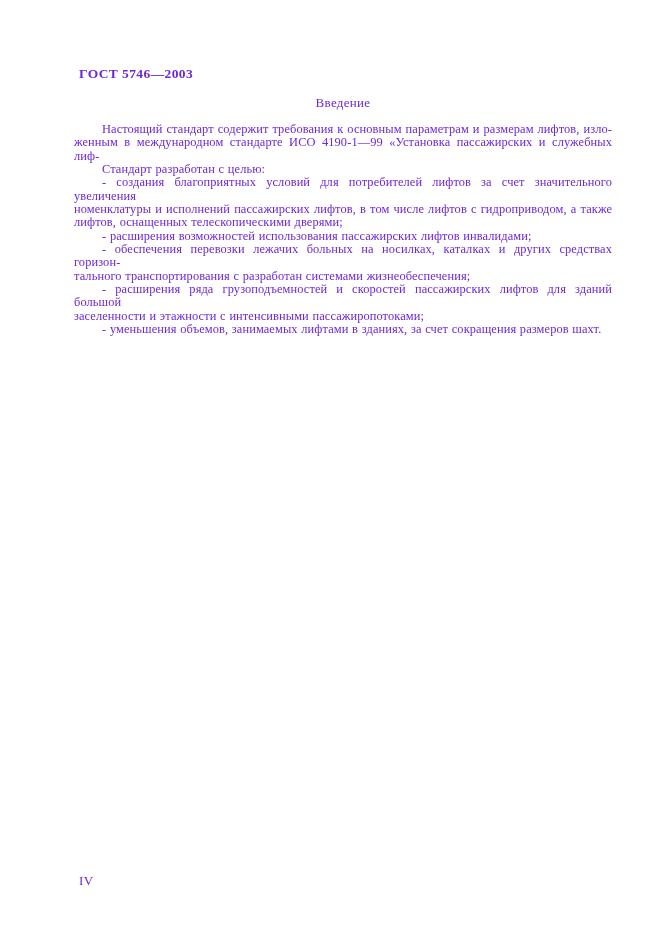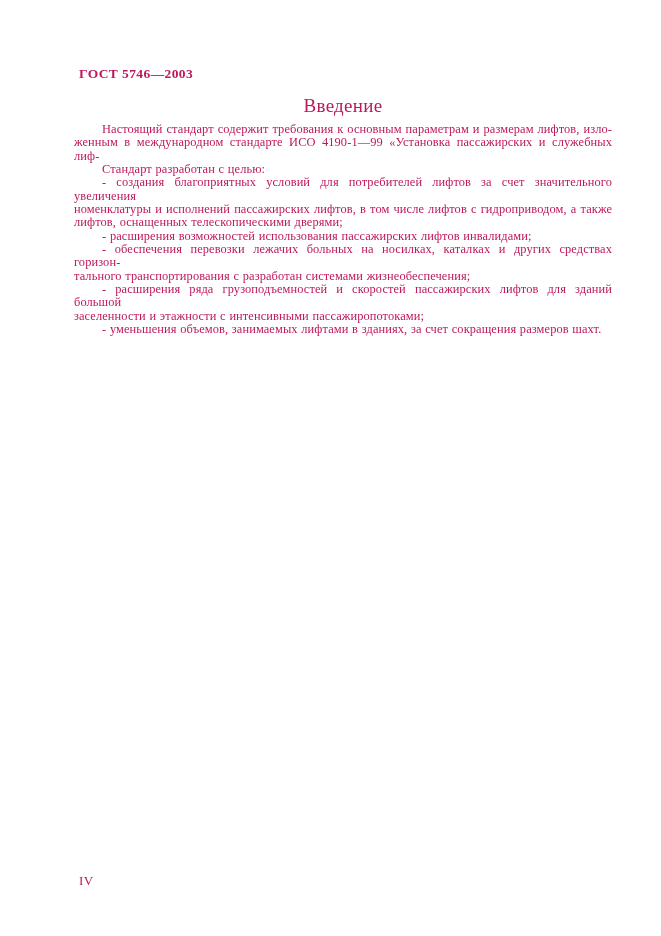--- a/index.html
+++ b/index.html
@@ -6,39 +6,39 @@
     margin: 0;
     padding: 0;
     background: #ffffff;
   }
   .page {
     position: relative;
     width: 661px;
     height: 936px;
     background: #ffffff;
     font-family: "Liberation Serif", "DejaVu Serif", serif;
-    color: #be185d;
+    color: #6d28d9;
     overflow: hidden;
   }
   .std-header {
     position: absolute;
     left: 79px;
     top: 66px;
     font-size: 13.5px;
     font-weight: bold;
     letter-spacing: 0.4px;
     white-space: nowrap;
   }
   .section-title {
     position: absolute;
     left: 74px;
     top: 95px;
     width: 538px;
     text-align: center;
-    font-size: 19px;
+    font-size: 13px;
     letter-spacing: 0.3px;
   }
   .body-text {
     position: absolute;
     left: 74px;
     top: 123px;
     width: 538px;
     font-size: 12.4px;
     line-height: 13.35px;
     letter-spacing: 0.1px;

